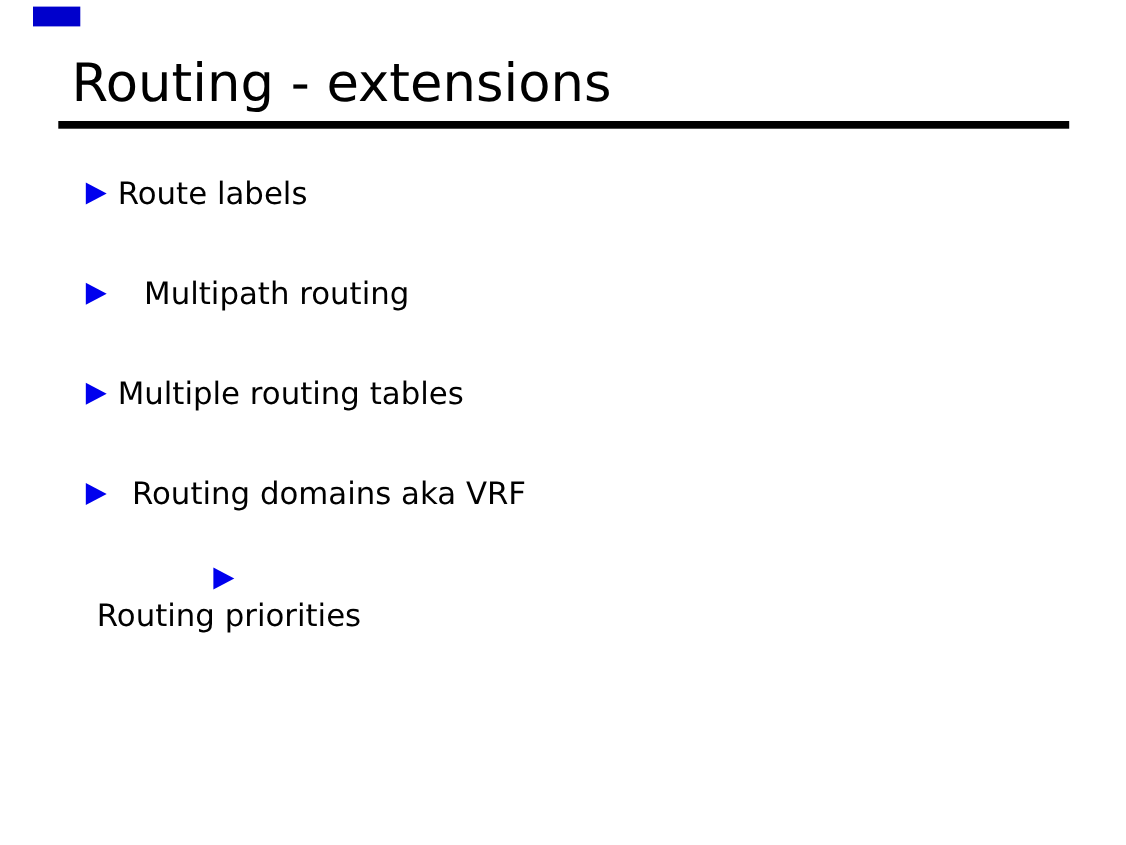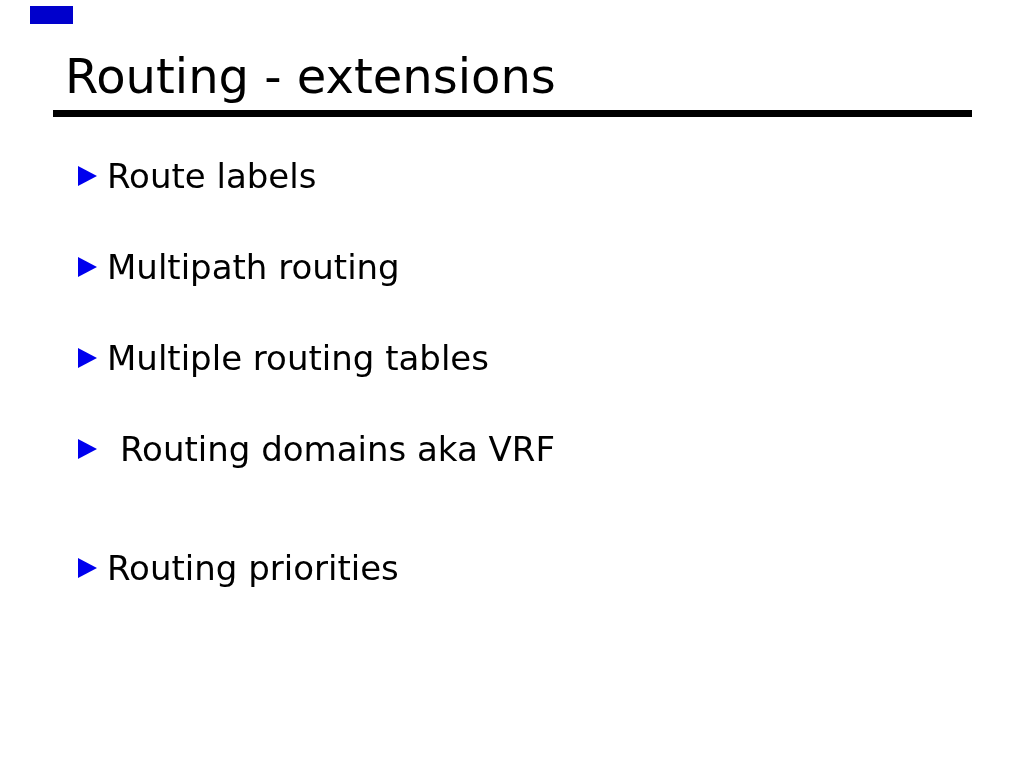--- a/index.html
+++ b/index.html
@@ -48,35 +48,35 @@
     width: 900px;
   }
   .bullet-row {
     position: absolute;
     left: 0;
     height: 48px;
     display: flex;
     align-items: center;
   }
   .bullet-row:nth-child(1) { top: 152px; }
-  .bullet-row:nth-child(2) { top: 243px; }
+  .bullet-row:nth-child(2) { top: 243px; gap: 24px; }
   .bullet-row:nth-child(3) { top: 334px; justify-content: space-between; }
   .bullet-row:nth-child(4) { top: 425px; gap: 13px; }
-  .bullet-row:nth-child(5) { top: 544px; }
+  .bullet-row:nth-child(5) { top: 516px; flex-direction: column; }
   .tri-icon {
     width: 0;
     height: 0;
     border-left: 19px solid #0000ee;
     border-top: 10px solid transparent;
     border-bottom: 10px solid transparent;
     flex: 0 0 auto;
   }
   .bullet-text {
     margin-left: 10px;
-    font-size: 34px;
+    font-size: 28px;
     line-height: 48px;
     white-space: nowrap;
     color: #000000;
   }
   .footer-bar {
     position: absolute;
     left: 0;
     top: 746px;
     width: 1024px;
     height: 22px;

